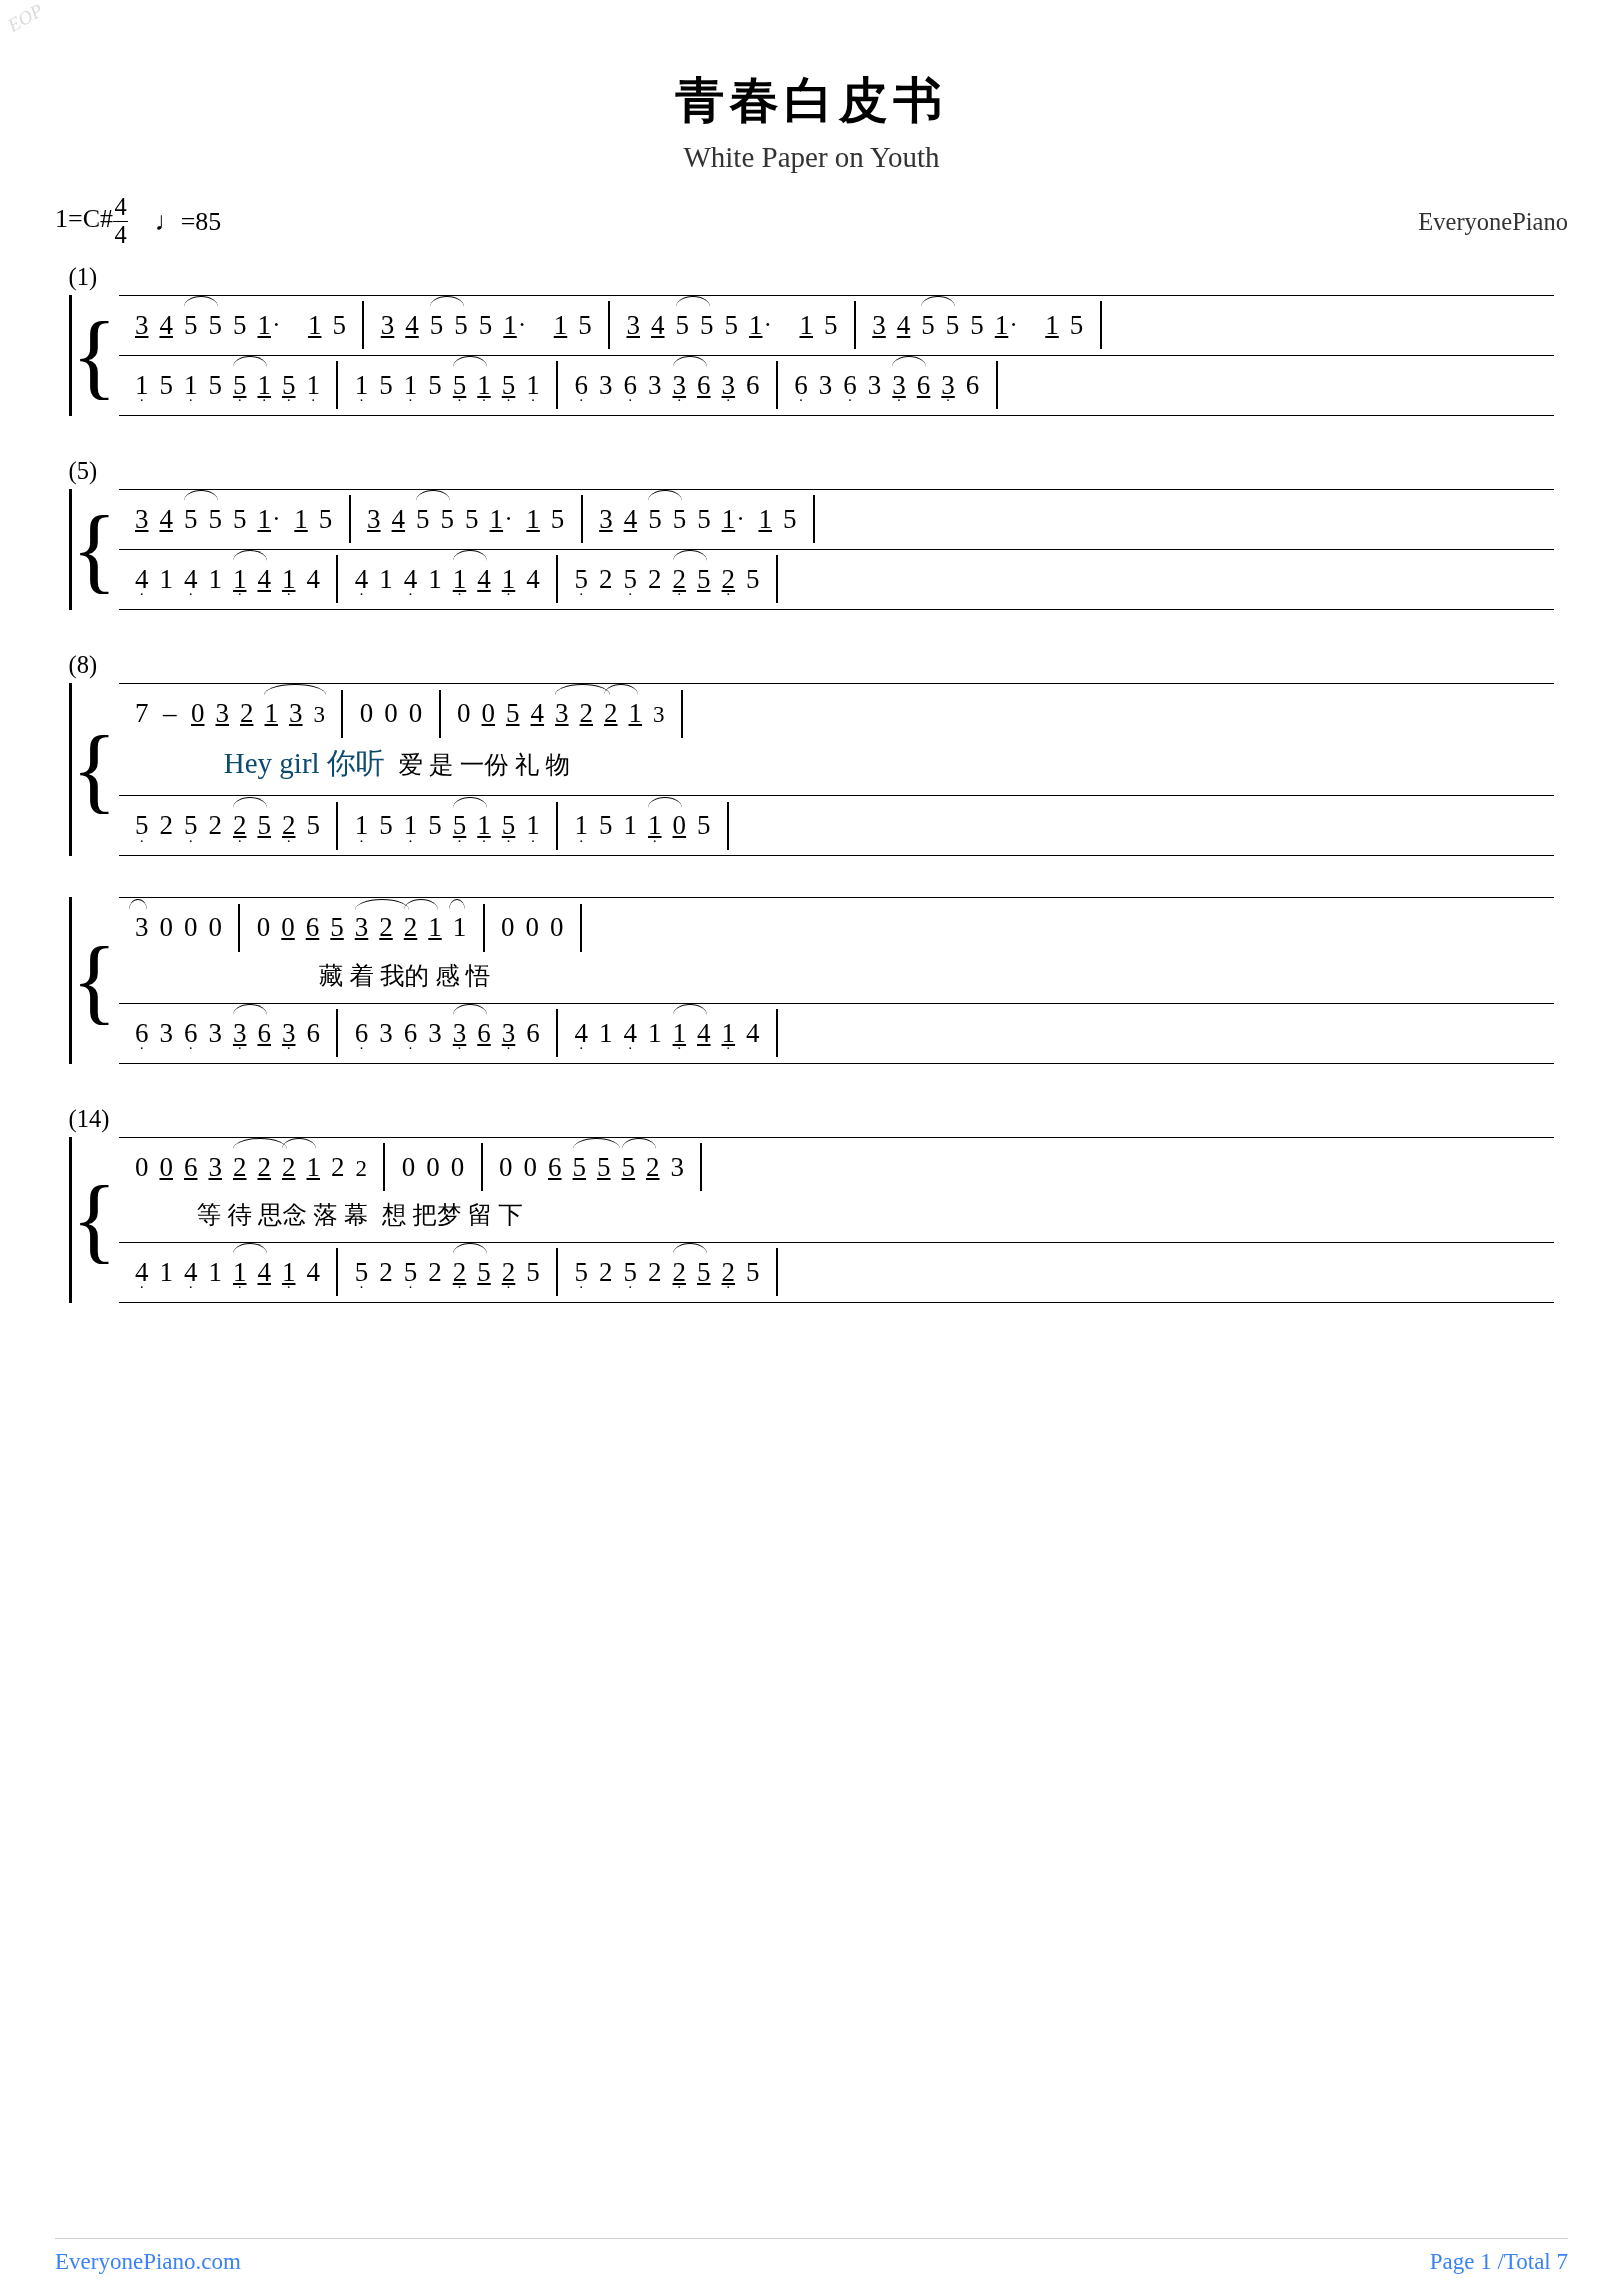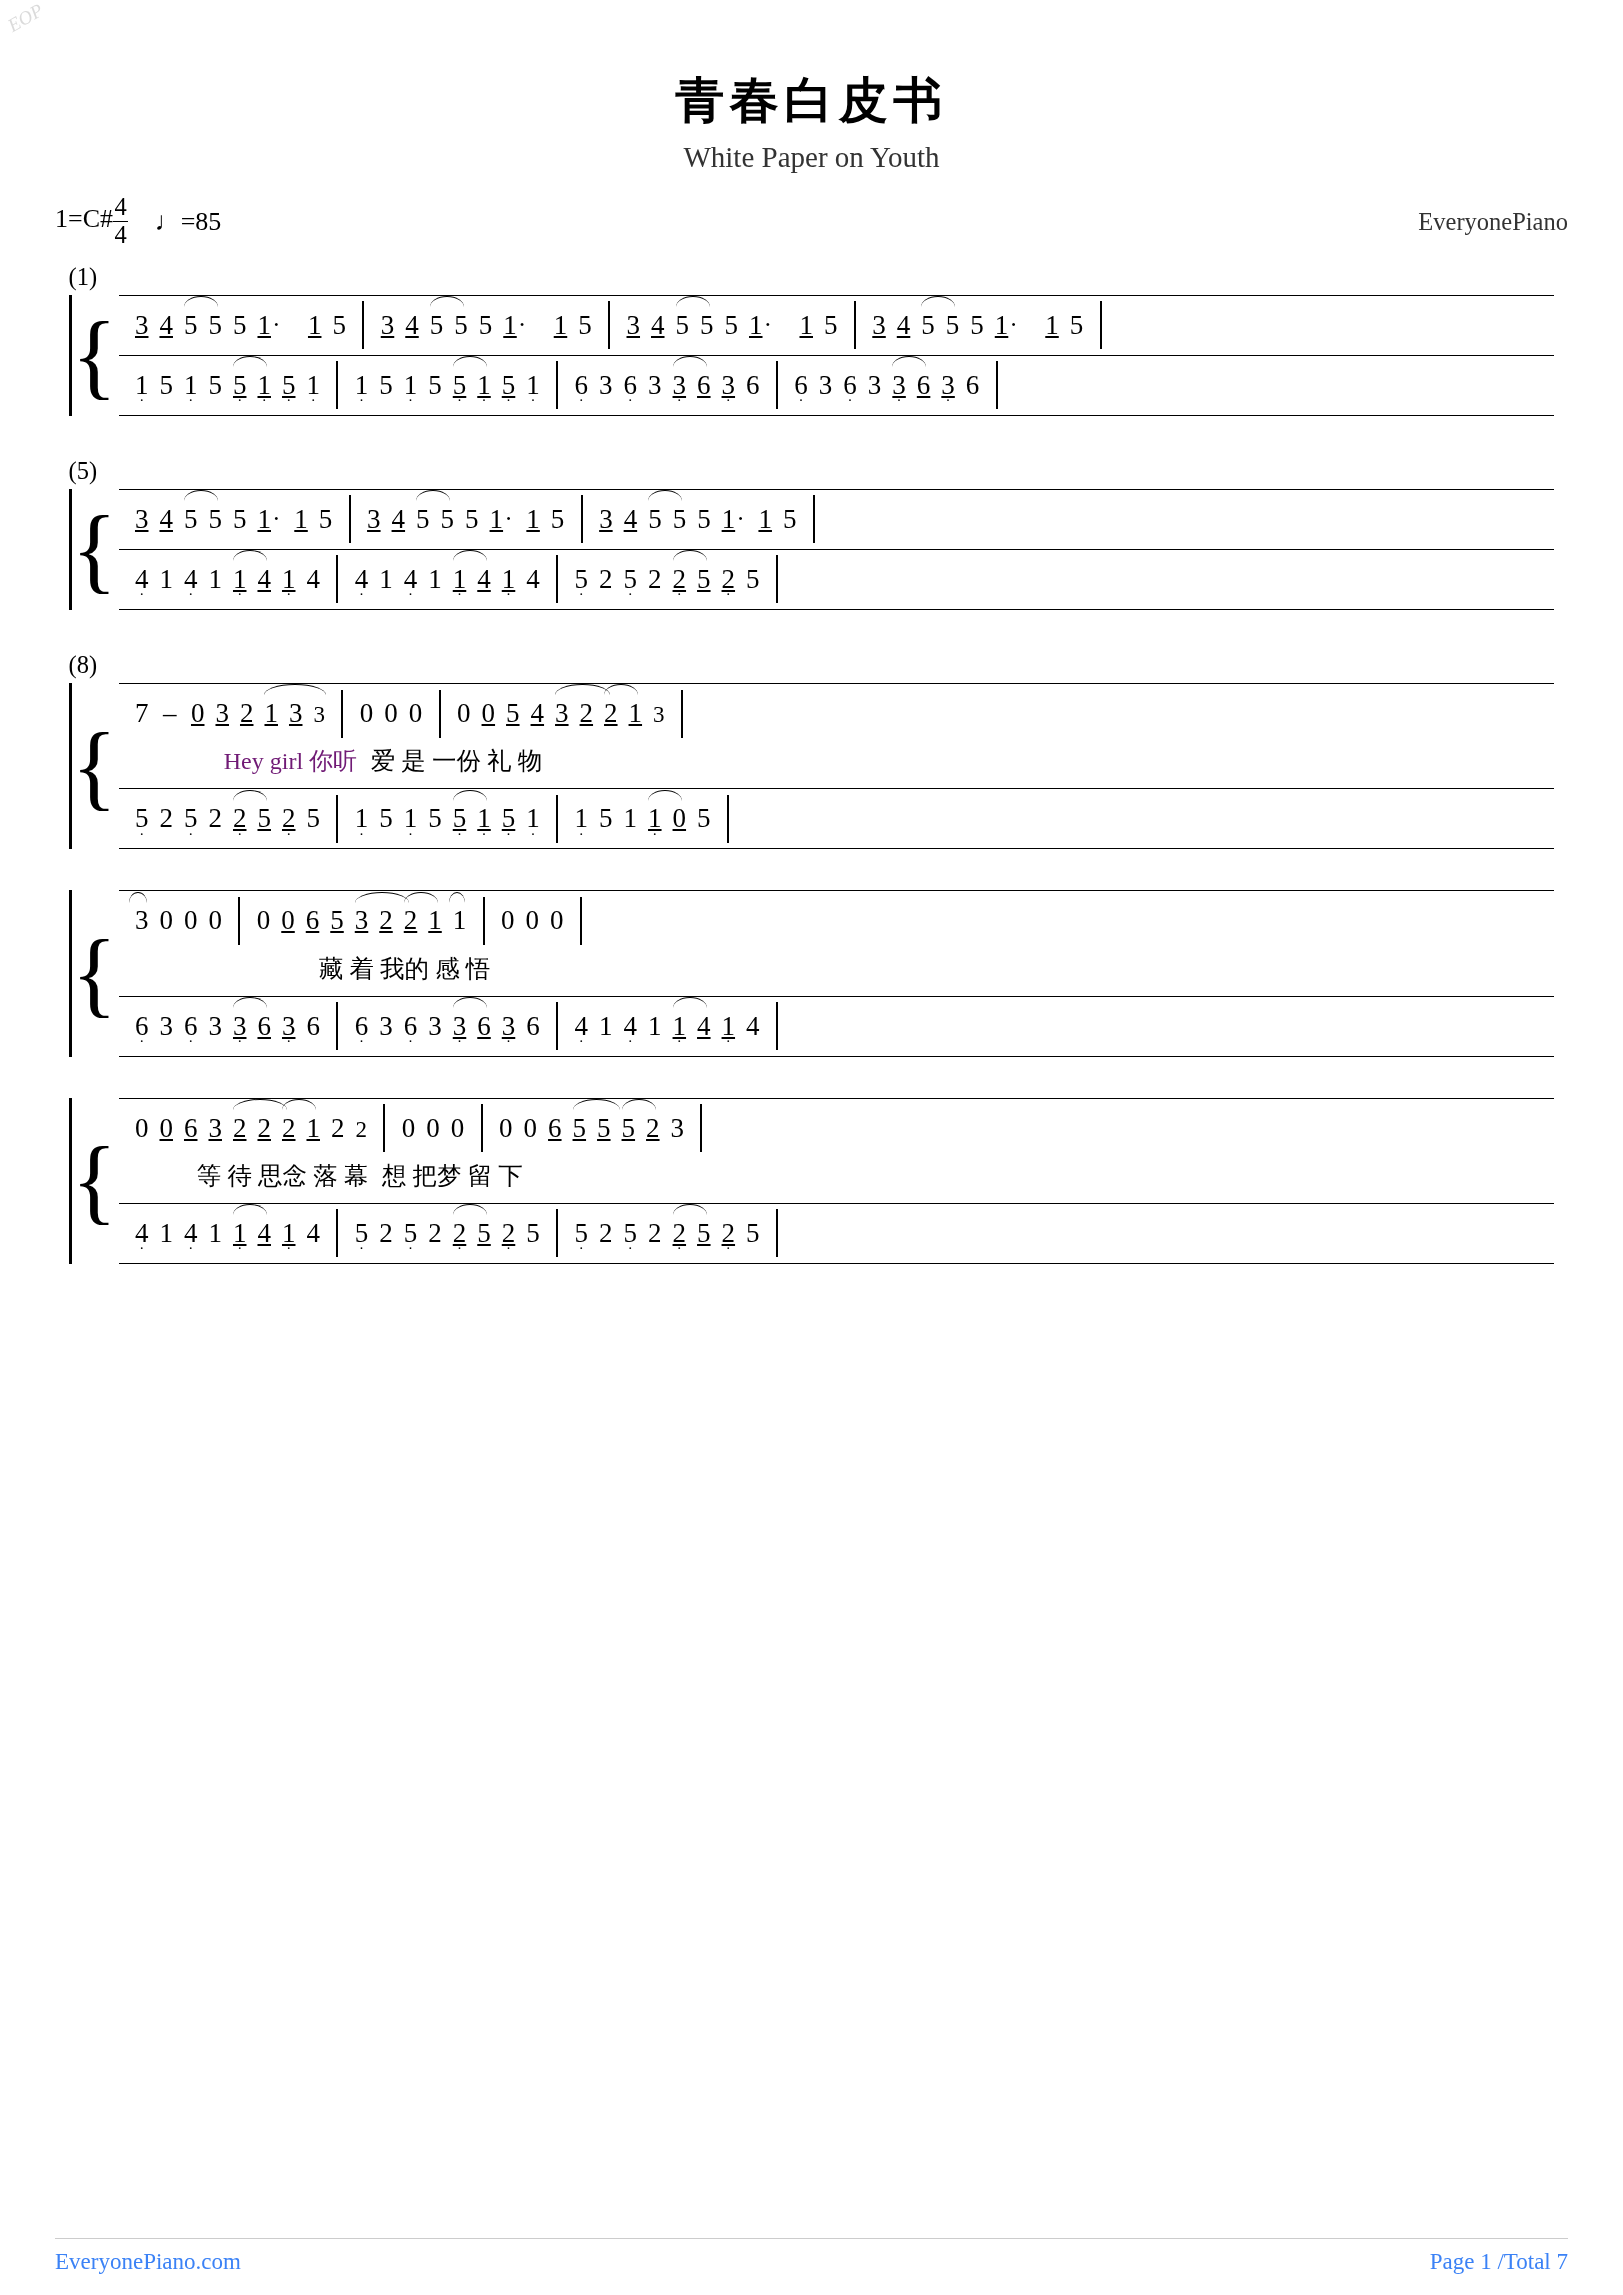--- a/index.html
+++ b/index.html
@@ -146,21 +146,21 @@
     }
     .lyric-row {
       display: flex;
       align-items: center;
       font-size: 24.5px;
       padding: 1.4px 0 4.1px 0;
       gap: 6.8px;
       min-height: 30px;
       padding-left: 16.4px;
     }
-    .lyric-orange { color: #701a75; font-size: 24px; }
+    .lyric-orange { color: #0c4a6e; font-size: 29px; }
     .lyric-black-sm { color: #000; font-size: 24.5px; }
     .footer {
       position: absolute;
       bottom: 20.5px;
       left: 55px;
       right: 55px;
       display: flex;
       justify-content: space-between;
       font-size: 23px;
       color: #3b82f6;
@@ -621,20 +621,21 @@
               <span class="nt">4</span>
             </div>
             <div class="vbar"></div>
           </div>
         </div>
       </div>
     </div>
   </div>
 
   <div class="section">
+    <div class="section-num">(14)</div>
     <div class="grand-staff">
       <div class="brace-symbol">{</div>
       <div class="staves">
         <div class="single-staff" style="flex-direction:column;align-items:flex-start;padding-bottom:6.8px;">
           <div class="measures-row">
             <div class="m">
               <span class="nt">0</span>
               <span class="nt u1">0</span>
               <span class="nt u1">6</span>
               <span class="nt u1">3</span>

